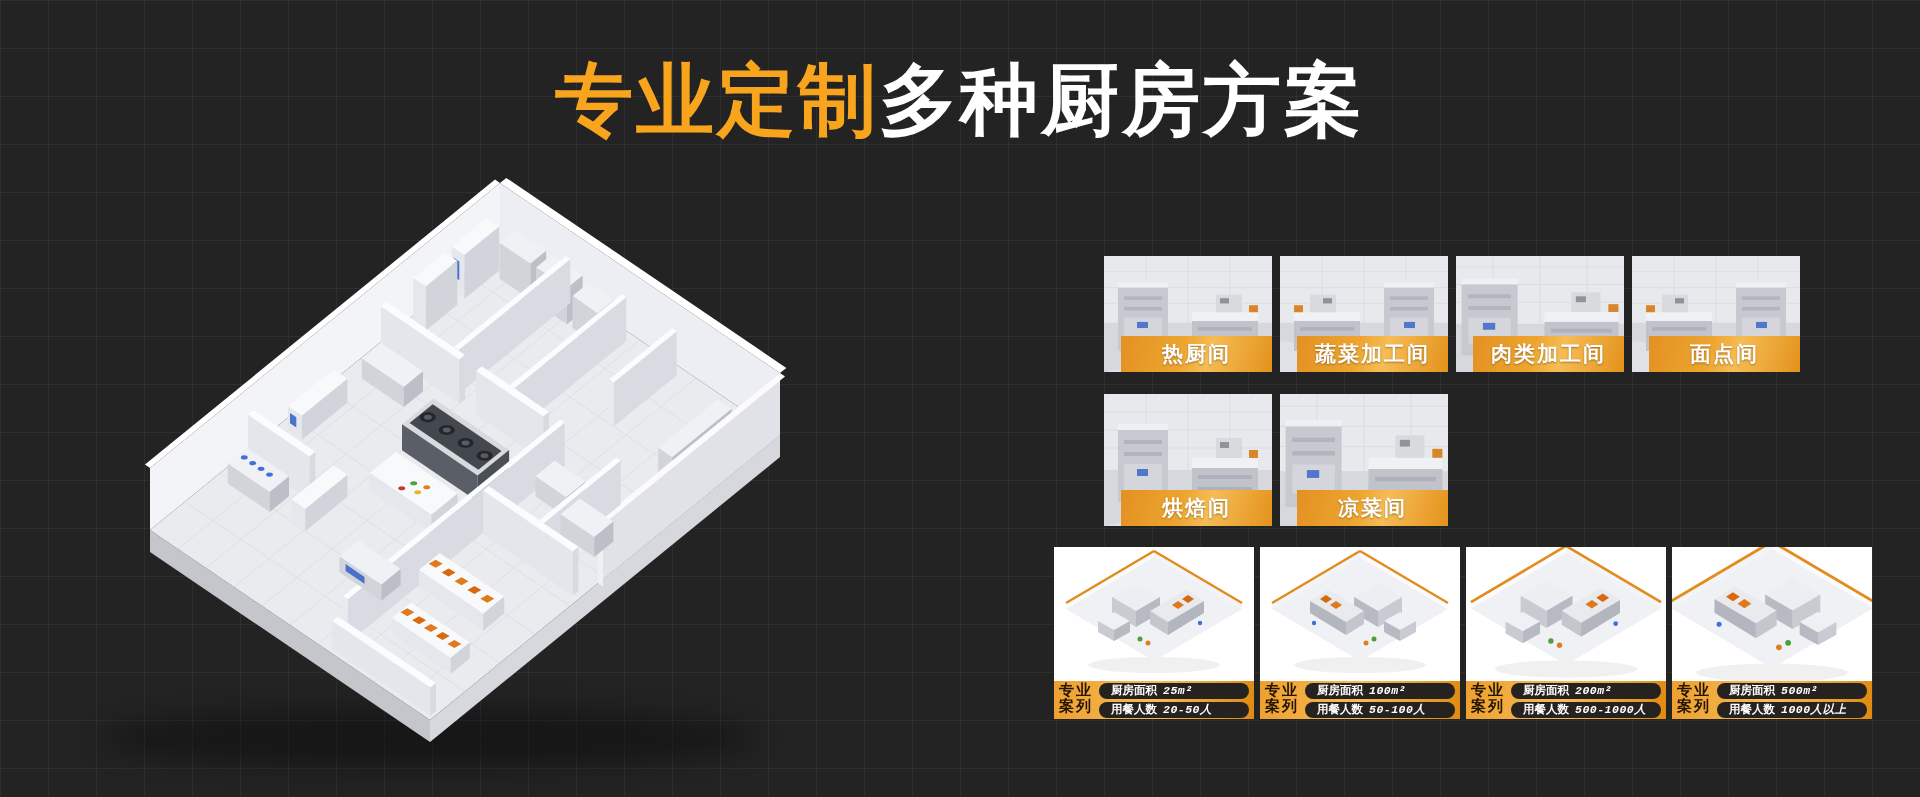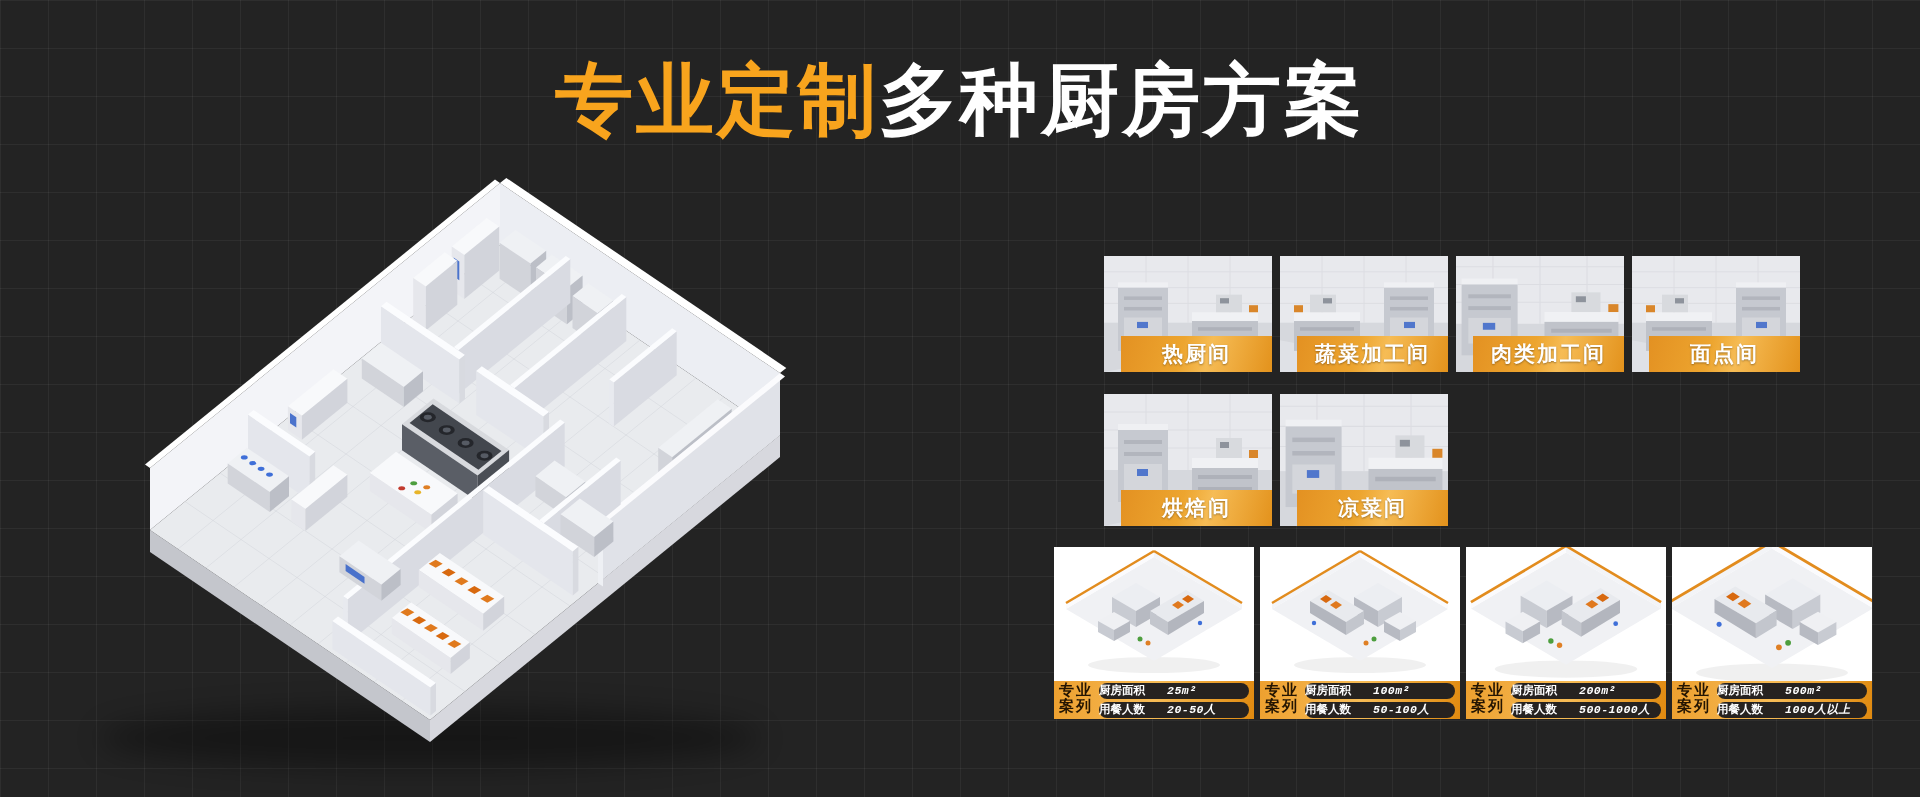--- a/index.html
+++ b/index.html
@@ -37,21 +37,21 @@
   .case-tile:nth-child(even) .case-thumb{transform:scaleX(-1);}
   .case-tile:nth-child(3) .case-thumb{transform:scale(1.08);}
   .case-tile:nth-child(4) .case-thumb{transform:scale(1.15) scaleX(-1);}
   .case-bar{position:absolute;left:0;right:0;bottom:0;height:38px;
     background:linear-gradient(100deg,var(--case-from,#eda02f) 0%,#f7bb55 50%,var(--case-to,#e08a10) 100%);
     display:flex;align-items:center;gap:6px;padding:0 5px;box-sizing:border-box;}
   .case-tag{display:flex;flex-direction:column;line-height:1.05;color:#241502;
     font-size:15px;font-weight:900;letter-spacing:2px;flex:0 0 auto;}
   .case-pills{display:flex;flex-direction:column;gap:3px;flex:1;}
   .pill{background:var(--pill-bg,#262220);border-radius:9px;color:#fff;
-    display:flex;align-items:center;gap:22px;padding:1px 0;height:14px;
+    display:flex;align-items:center;gap:6px;padding:1px 12px;height:14px;
     font-size:11.5px;font-weight:700;white-space:nowrap;}
   .pill .pv{font-style:italic;letter-spacing:0.5px;}
   
   .cta{position:absolute;left:227px;top:727px;width:364px;height:42px;border:none;
     border-radius:21px;display:flex;align-items:center;justify-content:center;gap:6px;
     background:linear-gradient(180deg,var(--cta-from,#f9b83f),var(--cta-to,#ef9a10));
     color:var(--cta-text,#402600);font-size:20px;font-weight:700;letter-spacing:1px;
     font-family:inherit;cursor:pointer;box-shadow:0 16px 24px rgba(0,0,0,0.35);}
   .cta::after{content:"";position:absolute;left:30px;right:30px;top:46px;height:18px;
     background:radial-gradient(ellipse at center,rgba(239,154,16,0.25),rgba(0,0,0,0) 70%);

